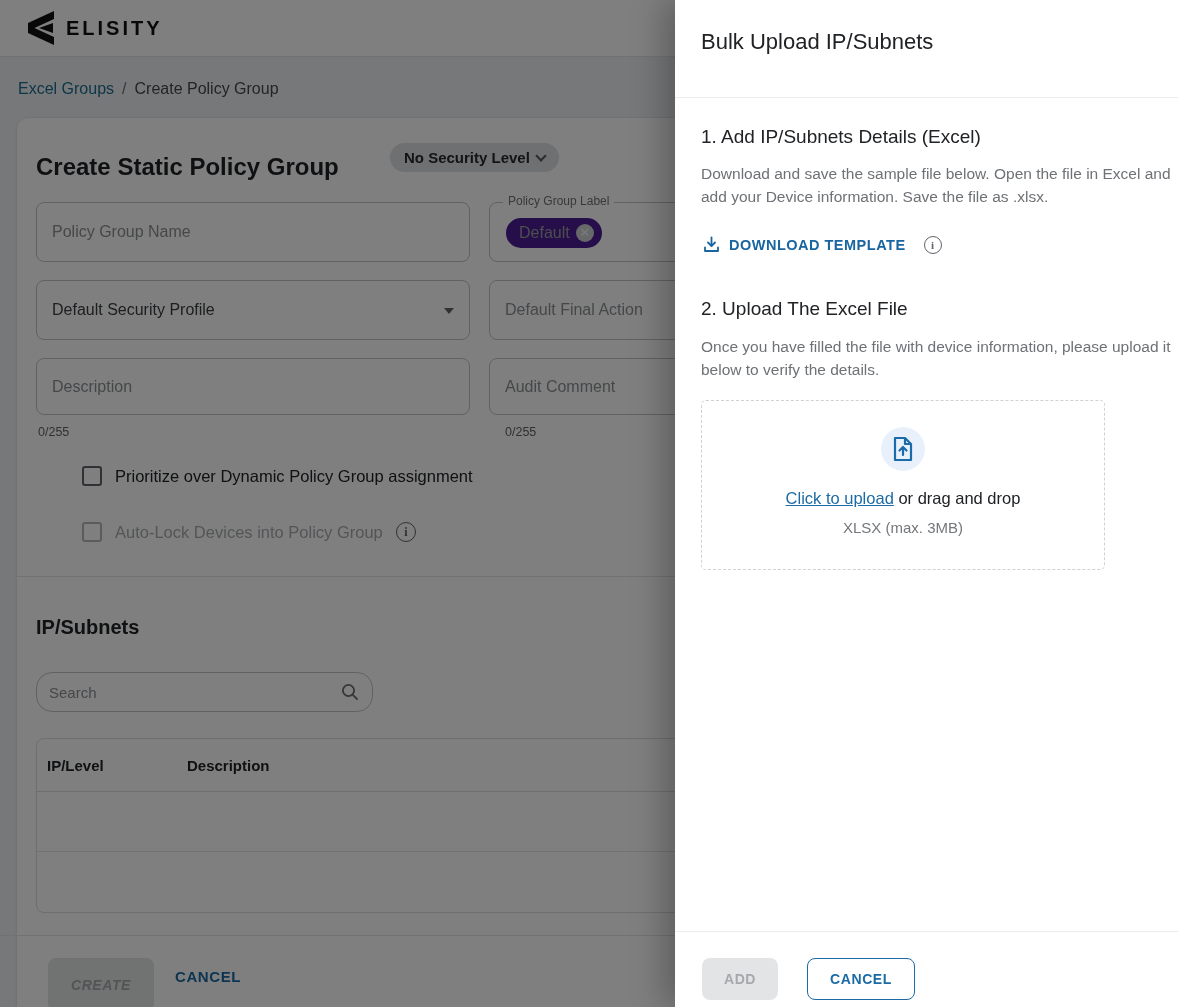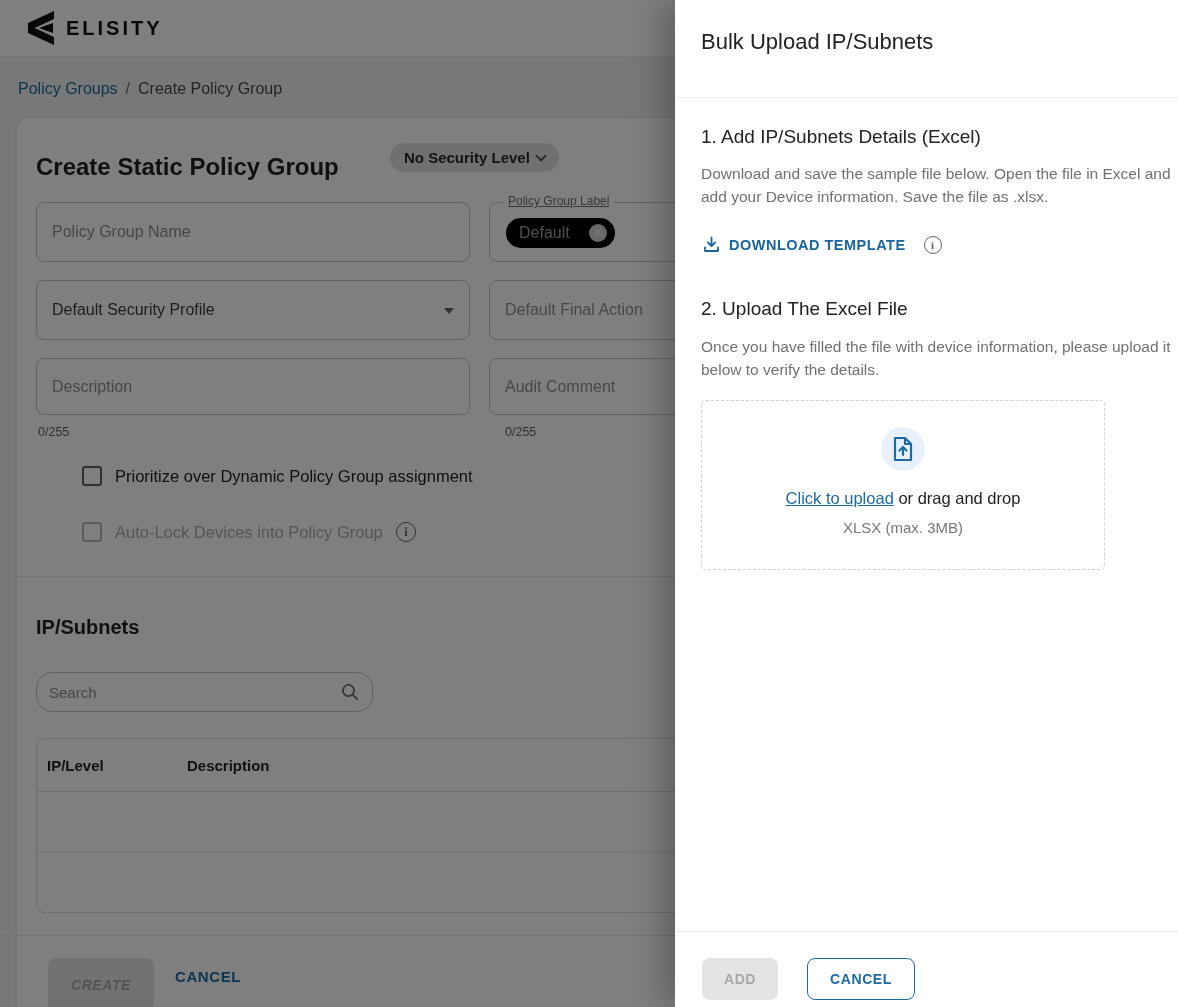--- a/index.html
+++ b/index.html
@@ -26,26 +26,26 @@
   .chip-security { position:absolute; left:390px; top:143px; height:29px; padding:0 14px; background:#dfe0e2;
                    border-radius:15px; display:flex; align-items:center; gap:7px; font-size:15px; font-weight:600;
                    color:#26282b; cursor:pointer; z-index:2; }
   .chev-down { width:8px; height:8px; border-right:2px solid #55585c; border-bottom:2px solid #55585c;
                transform:rotate(45deg); margin-top:-4px; }
 
   .fld { position:absolute; border:1px solid #c2c3c5; border-radius:8px; background:#fff; z-index:2; }
   .fld input { width:100%; height:100%; border:none; outline:none; background:transparent; font:inherit;
                font-size:16px; color:#3a3d40; padding:0 15px; }
   .fld input::placeholder { color:#8b8e92; opacity:1; }
-  .fld-label { position:absolute; top:-9px; left:13px; background:#fff; padding:0 5px; font-size:12px; color:#6f7275;text-decoration:underline; }
+  .fld-label { position:absolute; top:-9px; left:13px; background:#fff; padding:0 5px; font-size:12px; color:#6f7275; }
   .select-val { display:flex; align-items:center; height:100%; padding:0 15px; font-size:16px; color:#3a3d40; cursor:pointer; }
   .select-arrow { position:absolute; right:15px; top:27px; width:0; height:0; border-left:5px solid transparent;
                   border-right:5px solid transparent; border-top:6px solid #5f6368; }
-  .chip-default { position:absolute; left:16px; top:15px; height:30px; padding:0 8px 0 13px; background:#000000;
-                  border-radius:16px; display:flex; align-items:center; gap:19px; font-size:16px; color:#9a9da0; }
+  .chip-default { position:absolute; left:16px; top:15px; height:30px; padding:0 8px 0 13px; background:#4c1d95;
+                  border-radius:16px; display:flex; align-items:center; gap:6px; font-size:16px; color:#9a9da0; }
   .chip-x { width:18px; height:18px; border-radius:50%; background:#cdd0d3; color:#f4f4f5; font-size:13px;
             line-height:18px; text-align:center; cursor:pointer; }
   .counter { position:absolute; font-size:12.5px; color:#5f6368; z-index:2; }
 
   .cbx-row { position:absolute; display:flex; align-items:center; gap:13px; z-index:2;padding-left:32px; }
   .cbx { width:20px; height:20px; border:2px solid #5f6368; border-radius:3px; background:#fff; cursor:pointer; }
   .cbx.disabled { border-color:#b4b7ba; }
   .cbx-label { font-size:16.5px; color:#202225; }
   .cbx-label.disabled { color:#a7aaad; }
   .info-icon { width:20px; height:20px; border:1.6px solid #5f6368; border-radius:50%; display:inline-flex;
@@ -118,21 +118,21 @@
         <polygon points="28,34 2,22 2,14 28,26" fill="#111"></polygon>
         <polygon points="27,12 13,17 27,22" fill="#111"></polygon>
       </svg>
       <span class="brand-text">ELISITY</span>
     </div>
   </div>
 
   <div class="page"></div>
 
   <div class="breadcrumb">
-    <a>Policy Groups</a><span class="crumb-sep">/</span><span>Create Policy Group</span>
+    <a>Excel Groups</a><span class="crumb-sep">/</span><span>Create Policy Group</span>
   </div>
 
   <div class="card"></div>
 
   <div class="page-title">Create Static Policy Group</div>
 
   <div class="chip-security">
     <span>No Security Level</span>
     <span class="chev-down"></span>
   </div>

